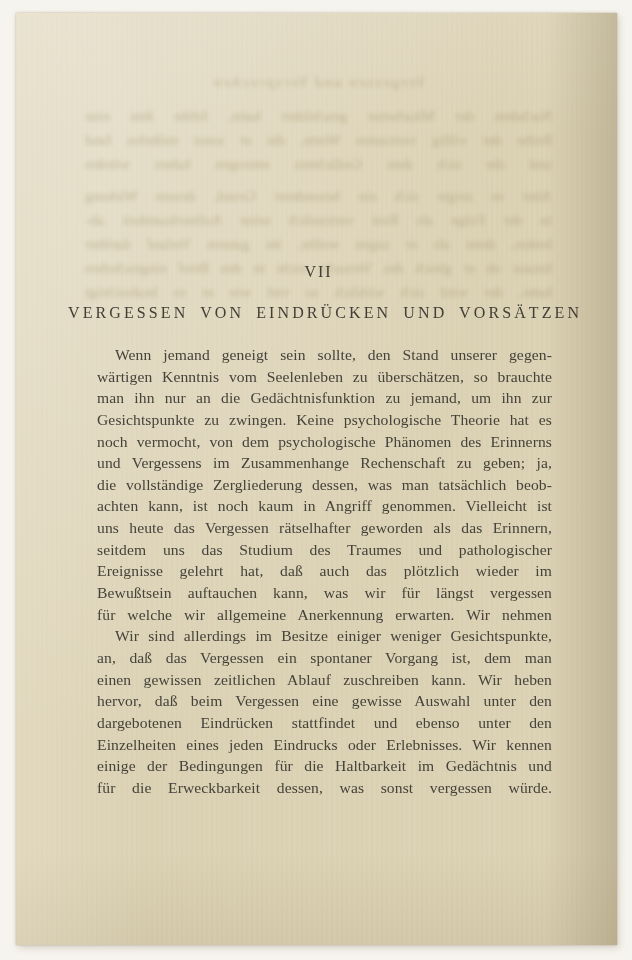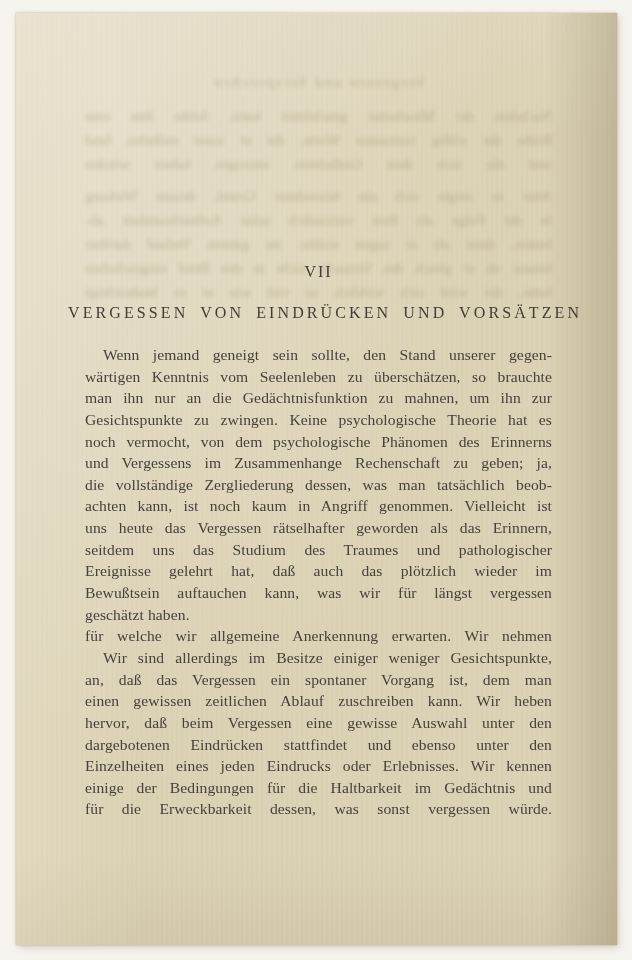--- a/index.html
+++ b/index.html
@@ -92,20 +92,21 @@
     color: #45423a;
     letter-spacing: 0.1px;
   }
   .body-text .line {
     line-height: 21.65px;
     height: 21.65px;
     overflow: hidden;
     text-align: justify;
     text-align-last: justify;
     text-justify: inter-word;
+    margin-left: 12px;
   }
   .body-text .line.indent { text-indent: 18px; }
   .body-text .line.para-end { text-align-last: left; }
 </style>
 </head>
 <body>
 
 <div class="paper">
 
   <div class="bleed" id="bleed">
@@ -121,31 +122,30 @@
       <div class="bleed-line">hatte, der wird sich wirklich so viel wie er es beabsichtigt</div>
     </div>
 
   <div class="chapter-num">VII</div>
 
   <div class="chapter-title">VERGESSEN VON EINDRÜCKEN UND VORSÄTZEN</div>
 
   <div class="body-text" id="body-text">
       <div class="line indent">Wenn jemand geneigt sein sollte, den Stand unserer gegen-</div>
       <div class="line">wärtigen Kenntnis vom Seelenleben zu überschätzen, so brauchte</div>
-      <div class="line">man ihn nur an die Gedächtnisfunktion zu mahnen, um ihn zur</div>
+      <div class="line">man ihn nur an die Gedächtnisfunktion zu jemand, um ihn zur</div>
       <div class="line">Gesichtspunkte zu zwingen. Keine psychologische Theorie hat es</div>
       <div class="line">noch vermocht, von dem psychologische Phänomen des Erinnerns</div>
       <div class="line">und Vergessens im Zusammenhange Rechenschaft zu geben; ja,</div>
       <div class="line">die vollständige Zergliederung dessen, was man tatsächlich beob-</div>
       <div class="line">achten kann, ist noch kaum in Angriff genommen. Vielleicht ist</div>
       <div class="line">uns heute das Vergessen rätselhafter geworden als das Erinnern,</div>
       <div class="line">seitdem uns das Studium des Traumes und pathologischer</div>
       <div class="line">Ereignisse gelehrt hat, daß auch das plötzlich wieder im</div>
       <div class="line">Bewußtsein auftauchen kann, was wir für längst vergessen</div>
-      <div class="line para-end">geschätzt haben.</div>
       <div class="line">für welche wir allgemeine Anerkennung erwarten. Wir nehmen</div>
       <div class="line indent">Wir sind allerdings im Besitze einiger weniger Gesichtspunkte,</div>
       <div class="line">an, daß das Vergessen ein spontaner Vorgang ist, dem man</div>
       <div class="line">einen gewissen zeitlichen Ablauf zuschreiben kann. Wir heben</div>
       <div class="line">hervor, daß beim Vergessen eine gewisse Auswahl unter den</div>
       <div class="line">dargebotenen Eindrücken stattfindet und ebenso unter den</div>
       <div class="line">Einzelheiten eines jeden Eindrucks oder Erlebnisses. Wir kennen</div>
       <div class="line">einige der Bedingungen für die Haltbarkeit im Gedächtnis und</div>
       <div class="line">für die Erweckbarkeit dessen, was sonst vergessen würde.</div>
     </div>

